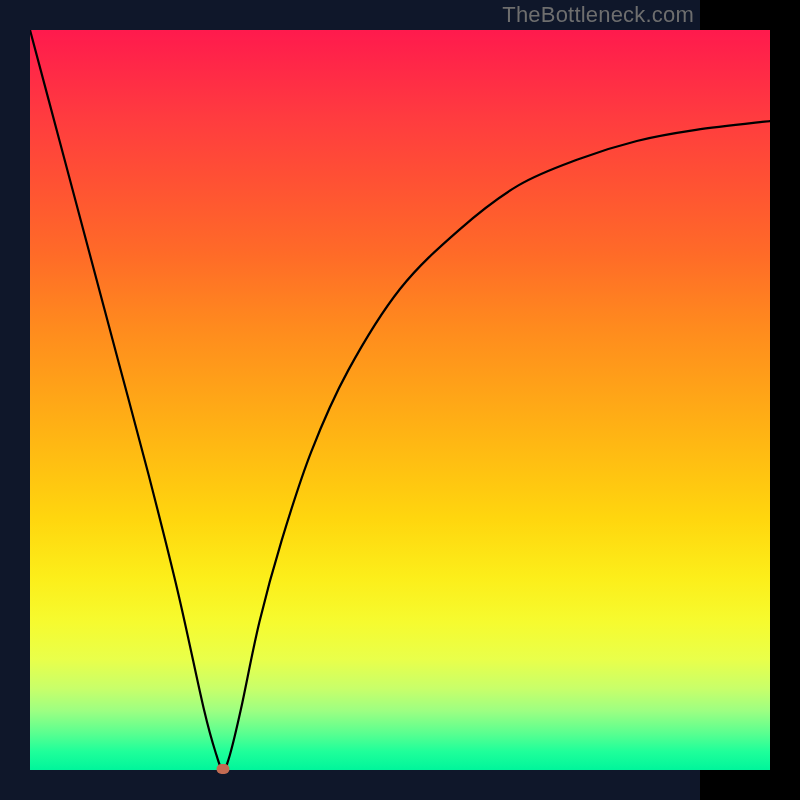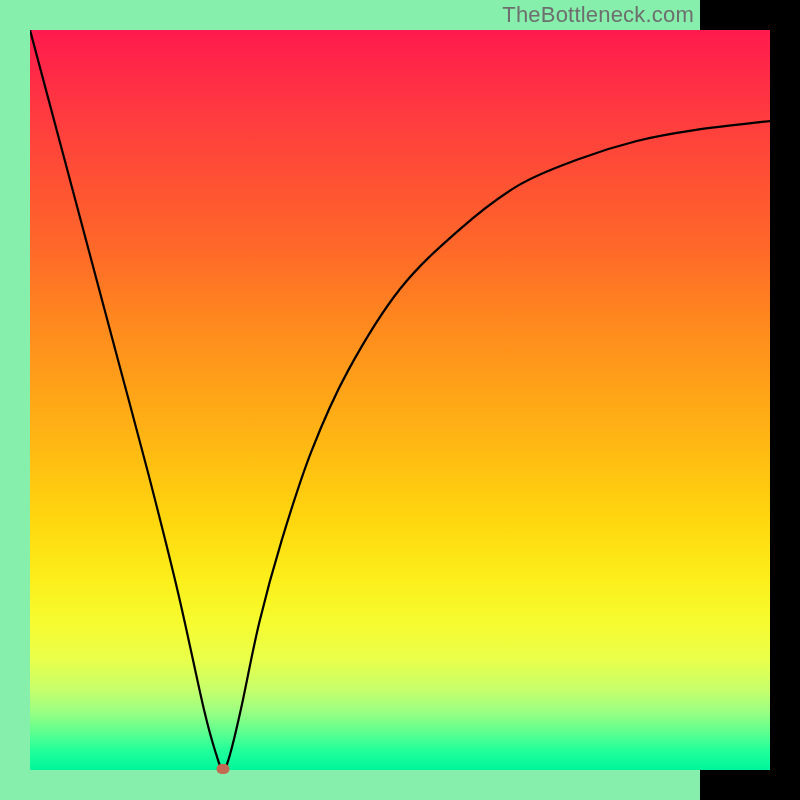--- a/index.html
+++ b/index.html
@@ -8,21 +8,21 @@
     width: 800px;
     height: 800px;
     overflow: hidden;
     background: #000;
     font-family: Arial, Helvetica, sans-serif;
   }
   .frame {
     position: relative;
     width: 700px;
     height: 800px;
-    background: #86efac;
+    background: #0f172a;
   }
   .plot-area {
     position: absolute;
     left: 30px;
     top: 30px;
     width: 740px;
     height: 740px;
     background: linear-gradient(to bottom,
       #ff1a4d 0%,
       #ff2b46 6%,

